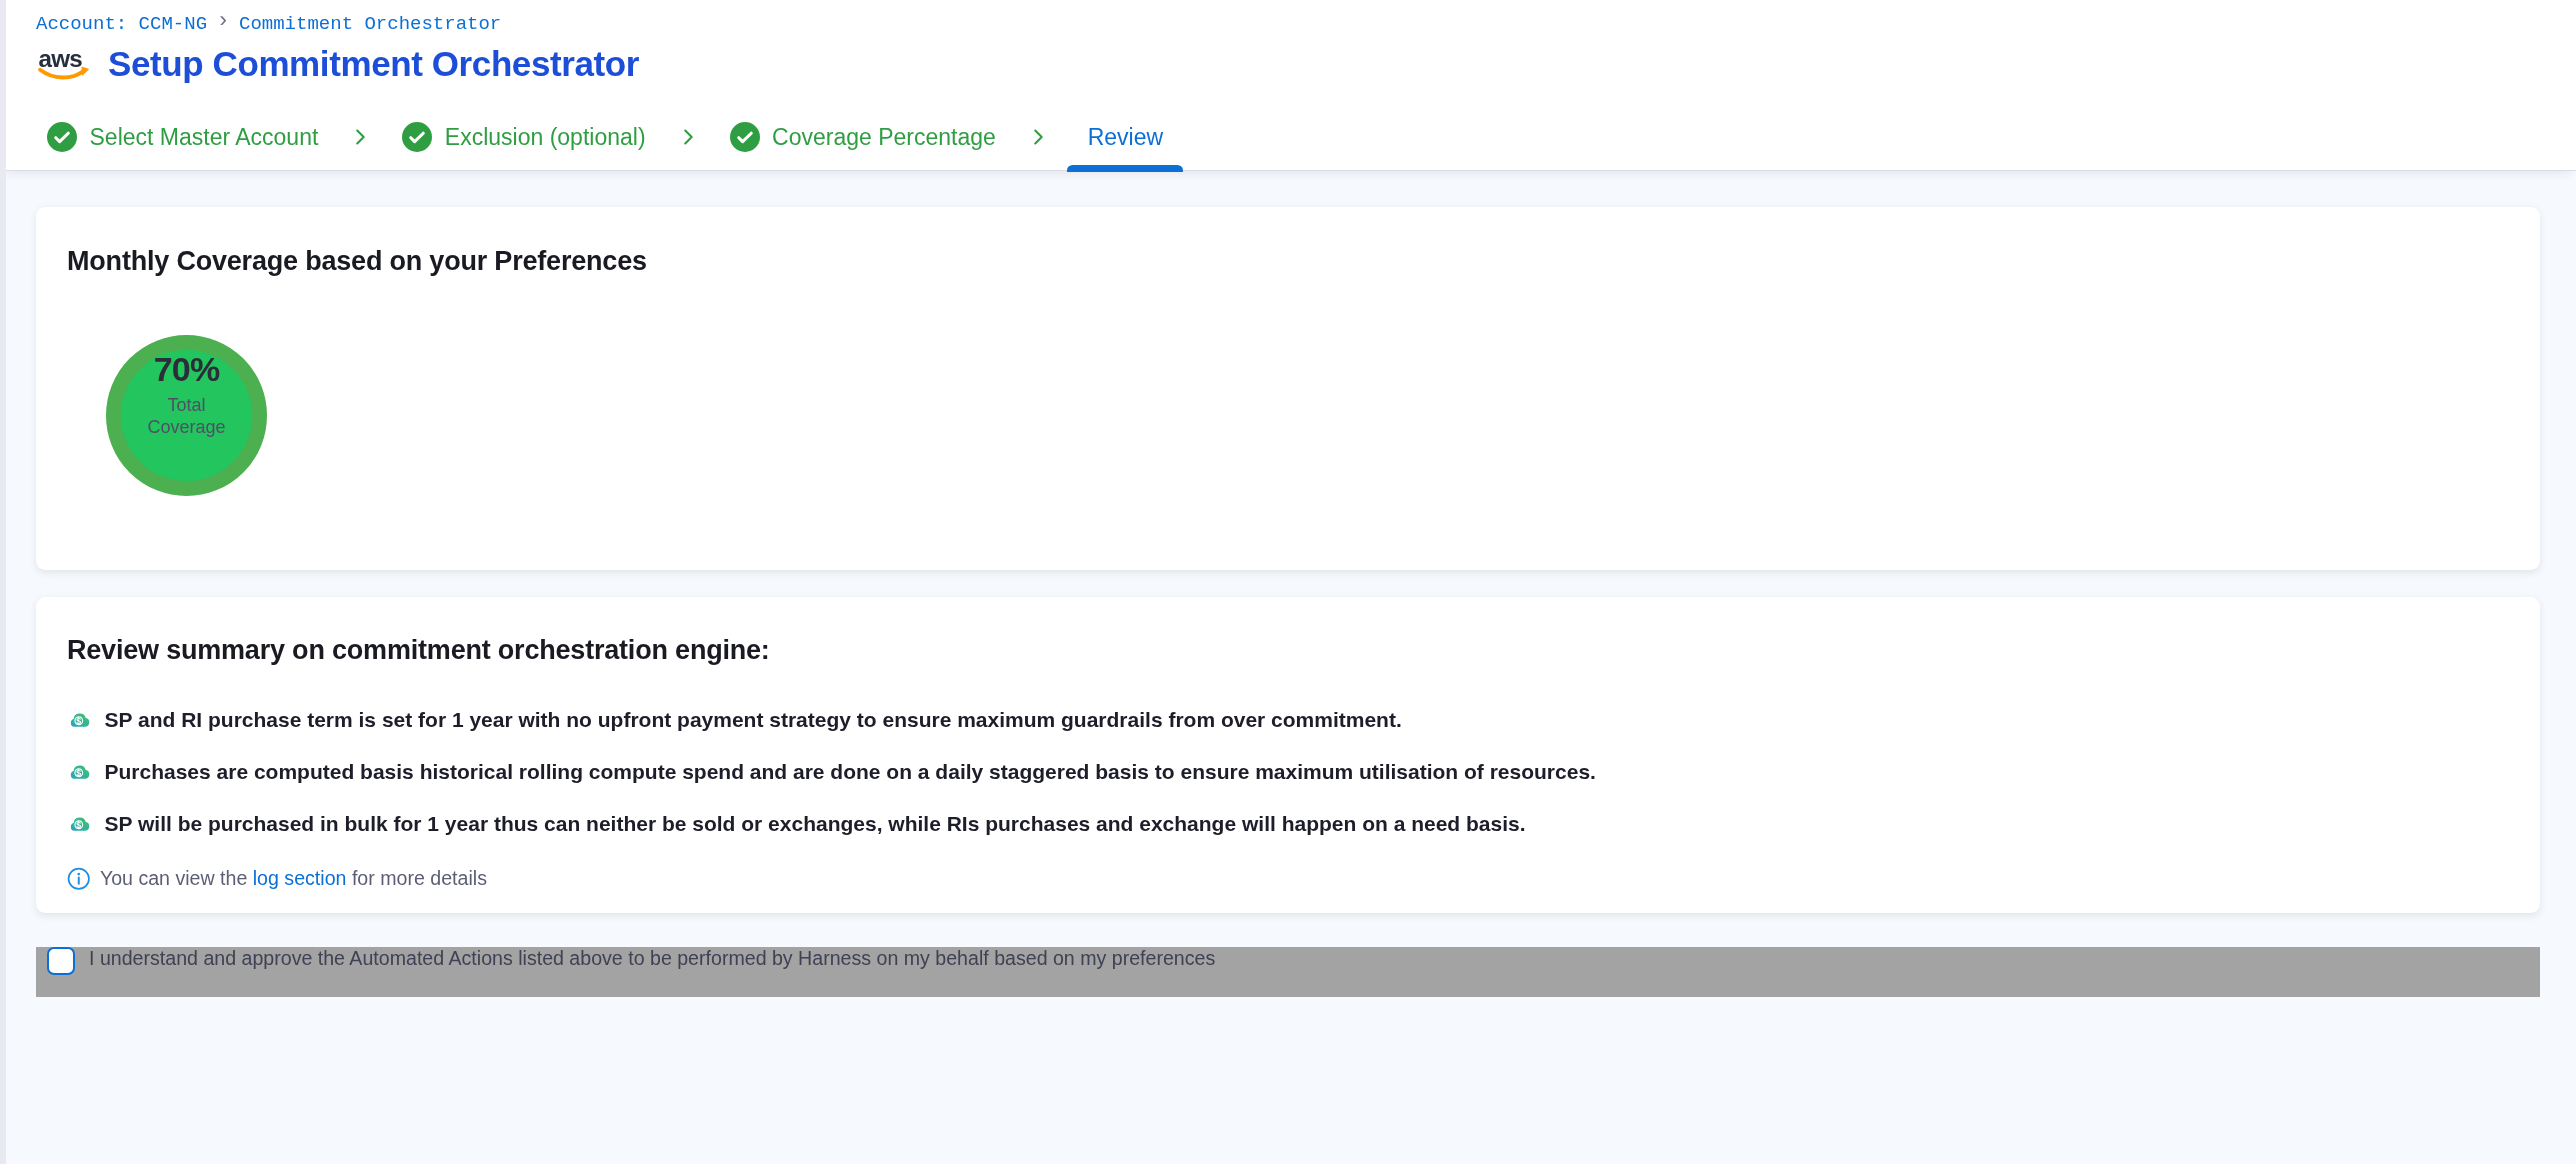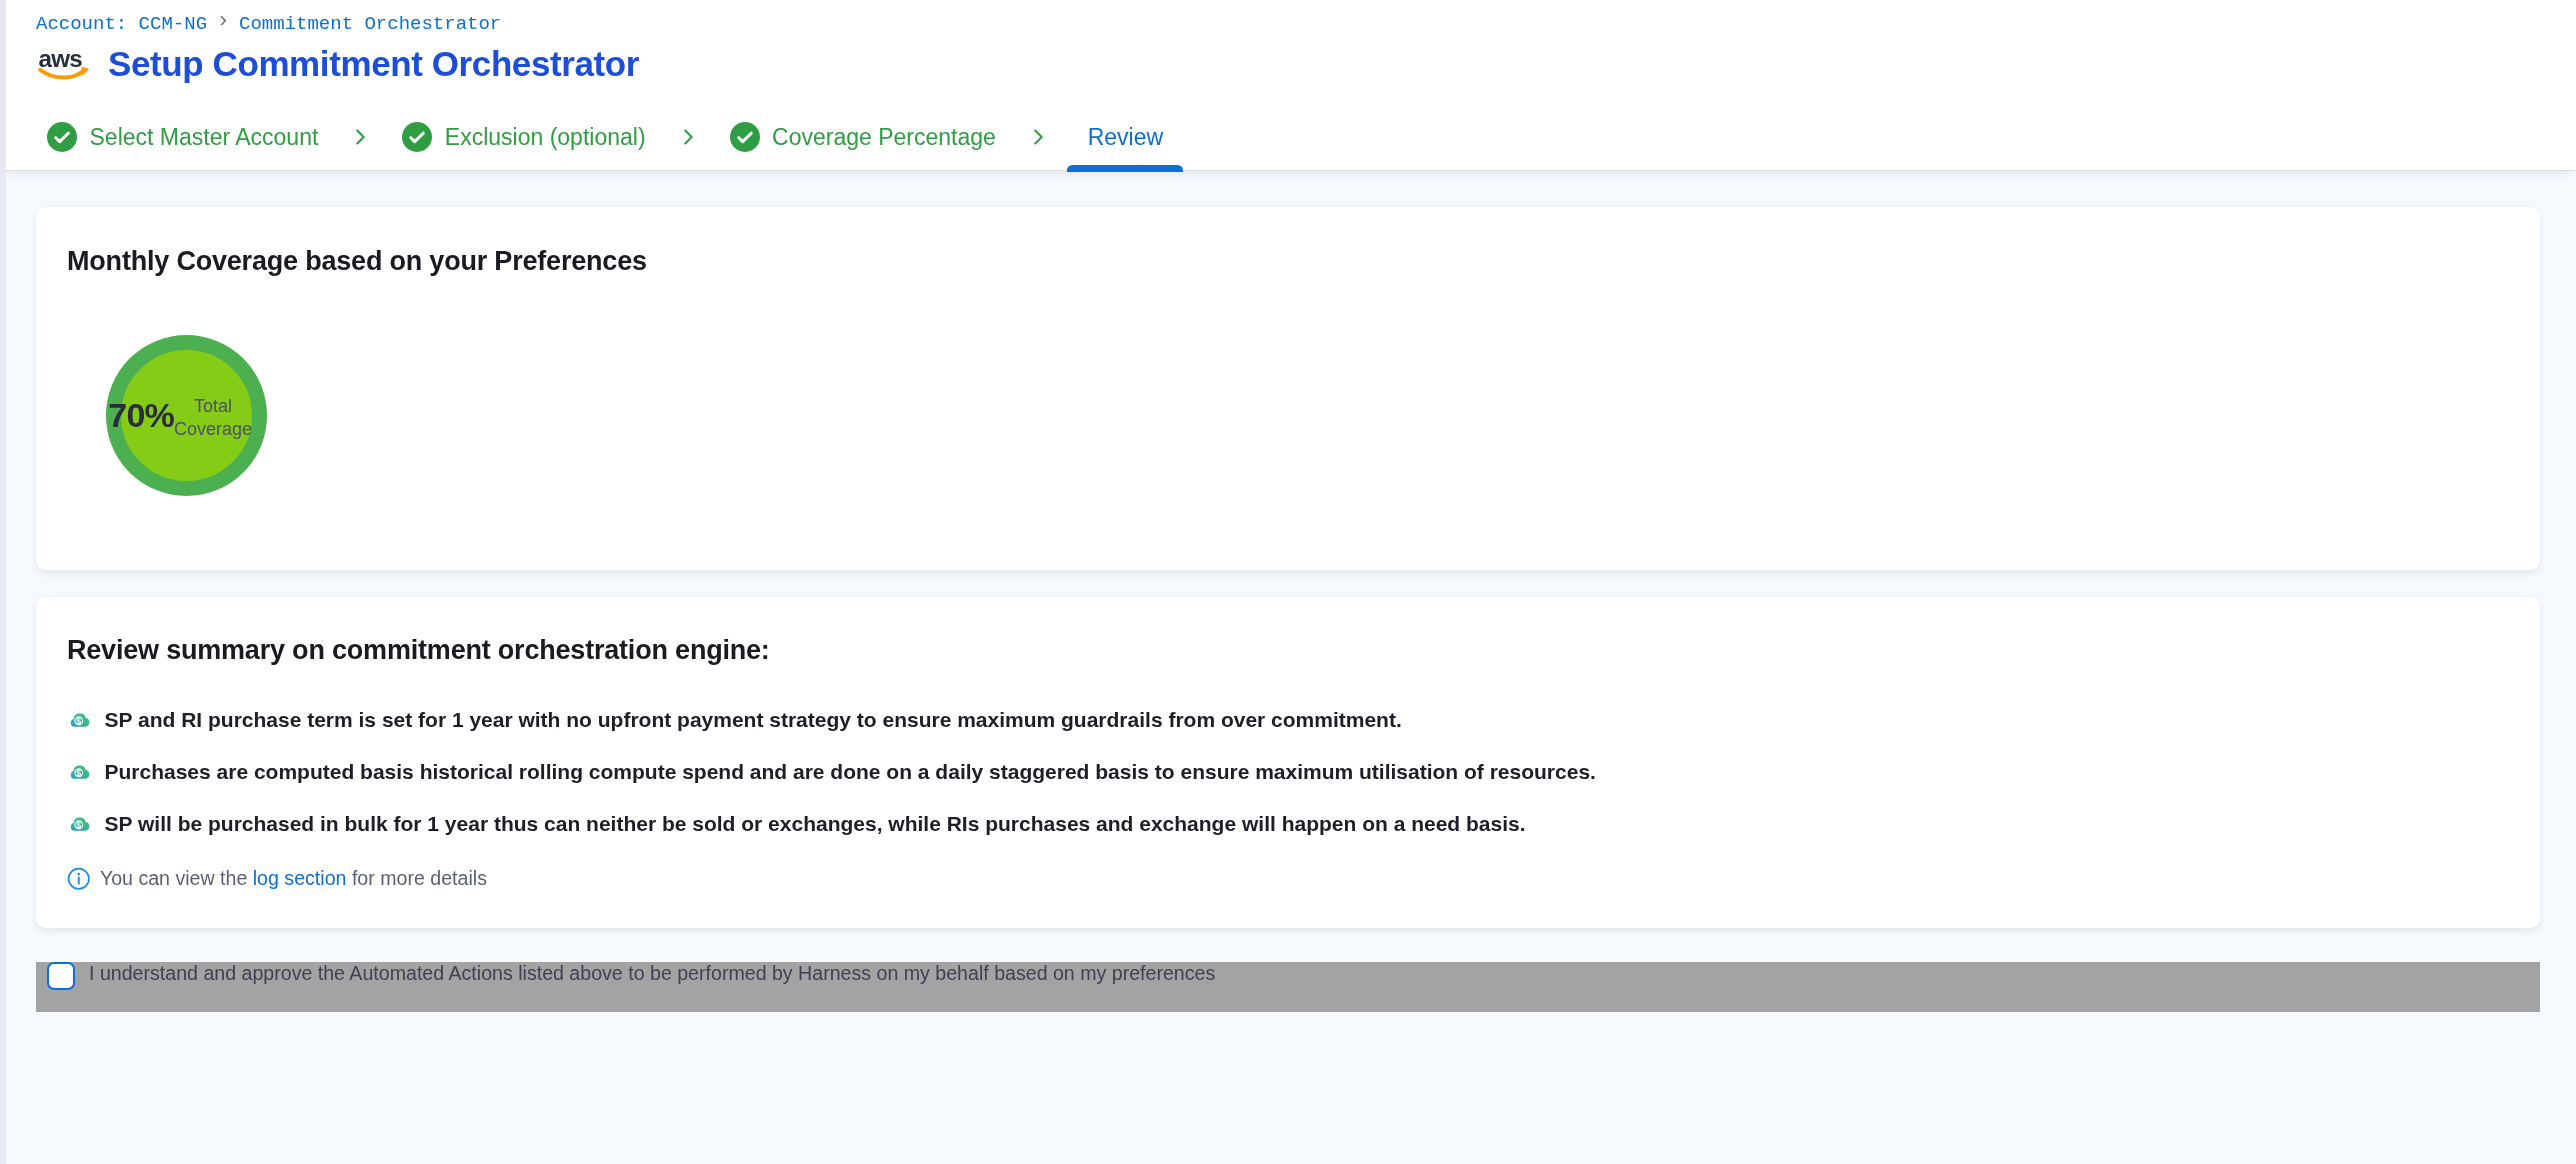--- a/index.html
+++ b/index.html
@@ -38,27 +38,27 @@
 
   
   .main { padding:36px 36px 0 36px; }
   .card { background:#fff; border-radius:9.4px; box-shadow:0 2.4px 7.8px rgba(96,97,112,0.13); }
   .card h2 { margin:0; font-size:27px; font-weight:700; color:#191a22; letter-spacing:-0.2px; }
   .card-coverage { padding:39px 31px 74px 31px; }
 
   .donut-wrap { margin:58px 0 0 39px; width:161px; }
   .donut {
     width:161px; height:161px; border:15px solid #4caf50; border-radius:50%;
-    display:flex; flex-direction:row; align-items:center; justify-content:flex-end;
-    background:#84cc16;
+    display:flex; flex-direction:column; align-items:center; justify-content:flex-start;
+    background:#22c55e;
   }
   .donut-value { font-size:34px; font-weight:700; color:#2b2d39; letter-spacing:-0.8px; }
   .donut-label { font-size:18px; color:#4e5166; line-height:1.25; text-align:center; margin-top:4.7px; }
 
-  .card-summary { margin-top:27px; padding:38px 31px 26px 31px; }
+  .card-summary { margin-top:27px; padding:38px 31px 11px 31px; }
   .bullets { margin-top:41px; }
   .bullet { display:flex; align-items:center; gap:12.5px; margin-bottom:27px; font-size:21px; font-weight:600; color:#1d1e2a; }
   .bullet-ico { width:25px; height:25px; flex:none; }
   .info-row { display:flex; align-items:center; gap:9.4px; margin-top:31px; font-size:19.6px; color:#5c5f74; padding-bottom:11px; }
   .info-ico { width:23.5px; height:23.5px; flex:none; }
   .info-link { color:#0b6fd6; cursor:pointer; }
 
   .consent {
     margin-top:34px; height:50px; background:#a3a3a3;
     display:flex; align-items:flex-start; gap:14px; padding-left:11px;

